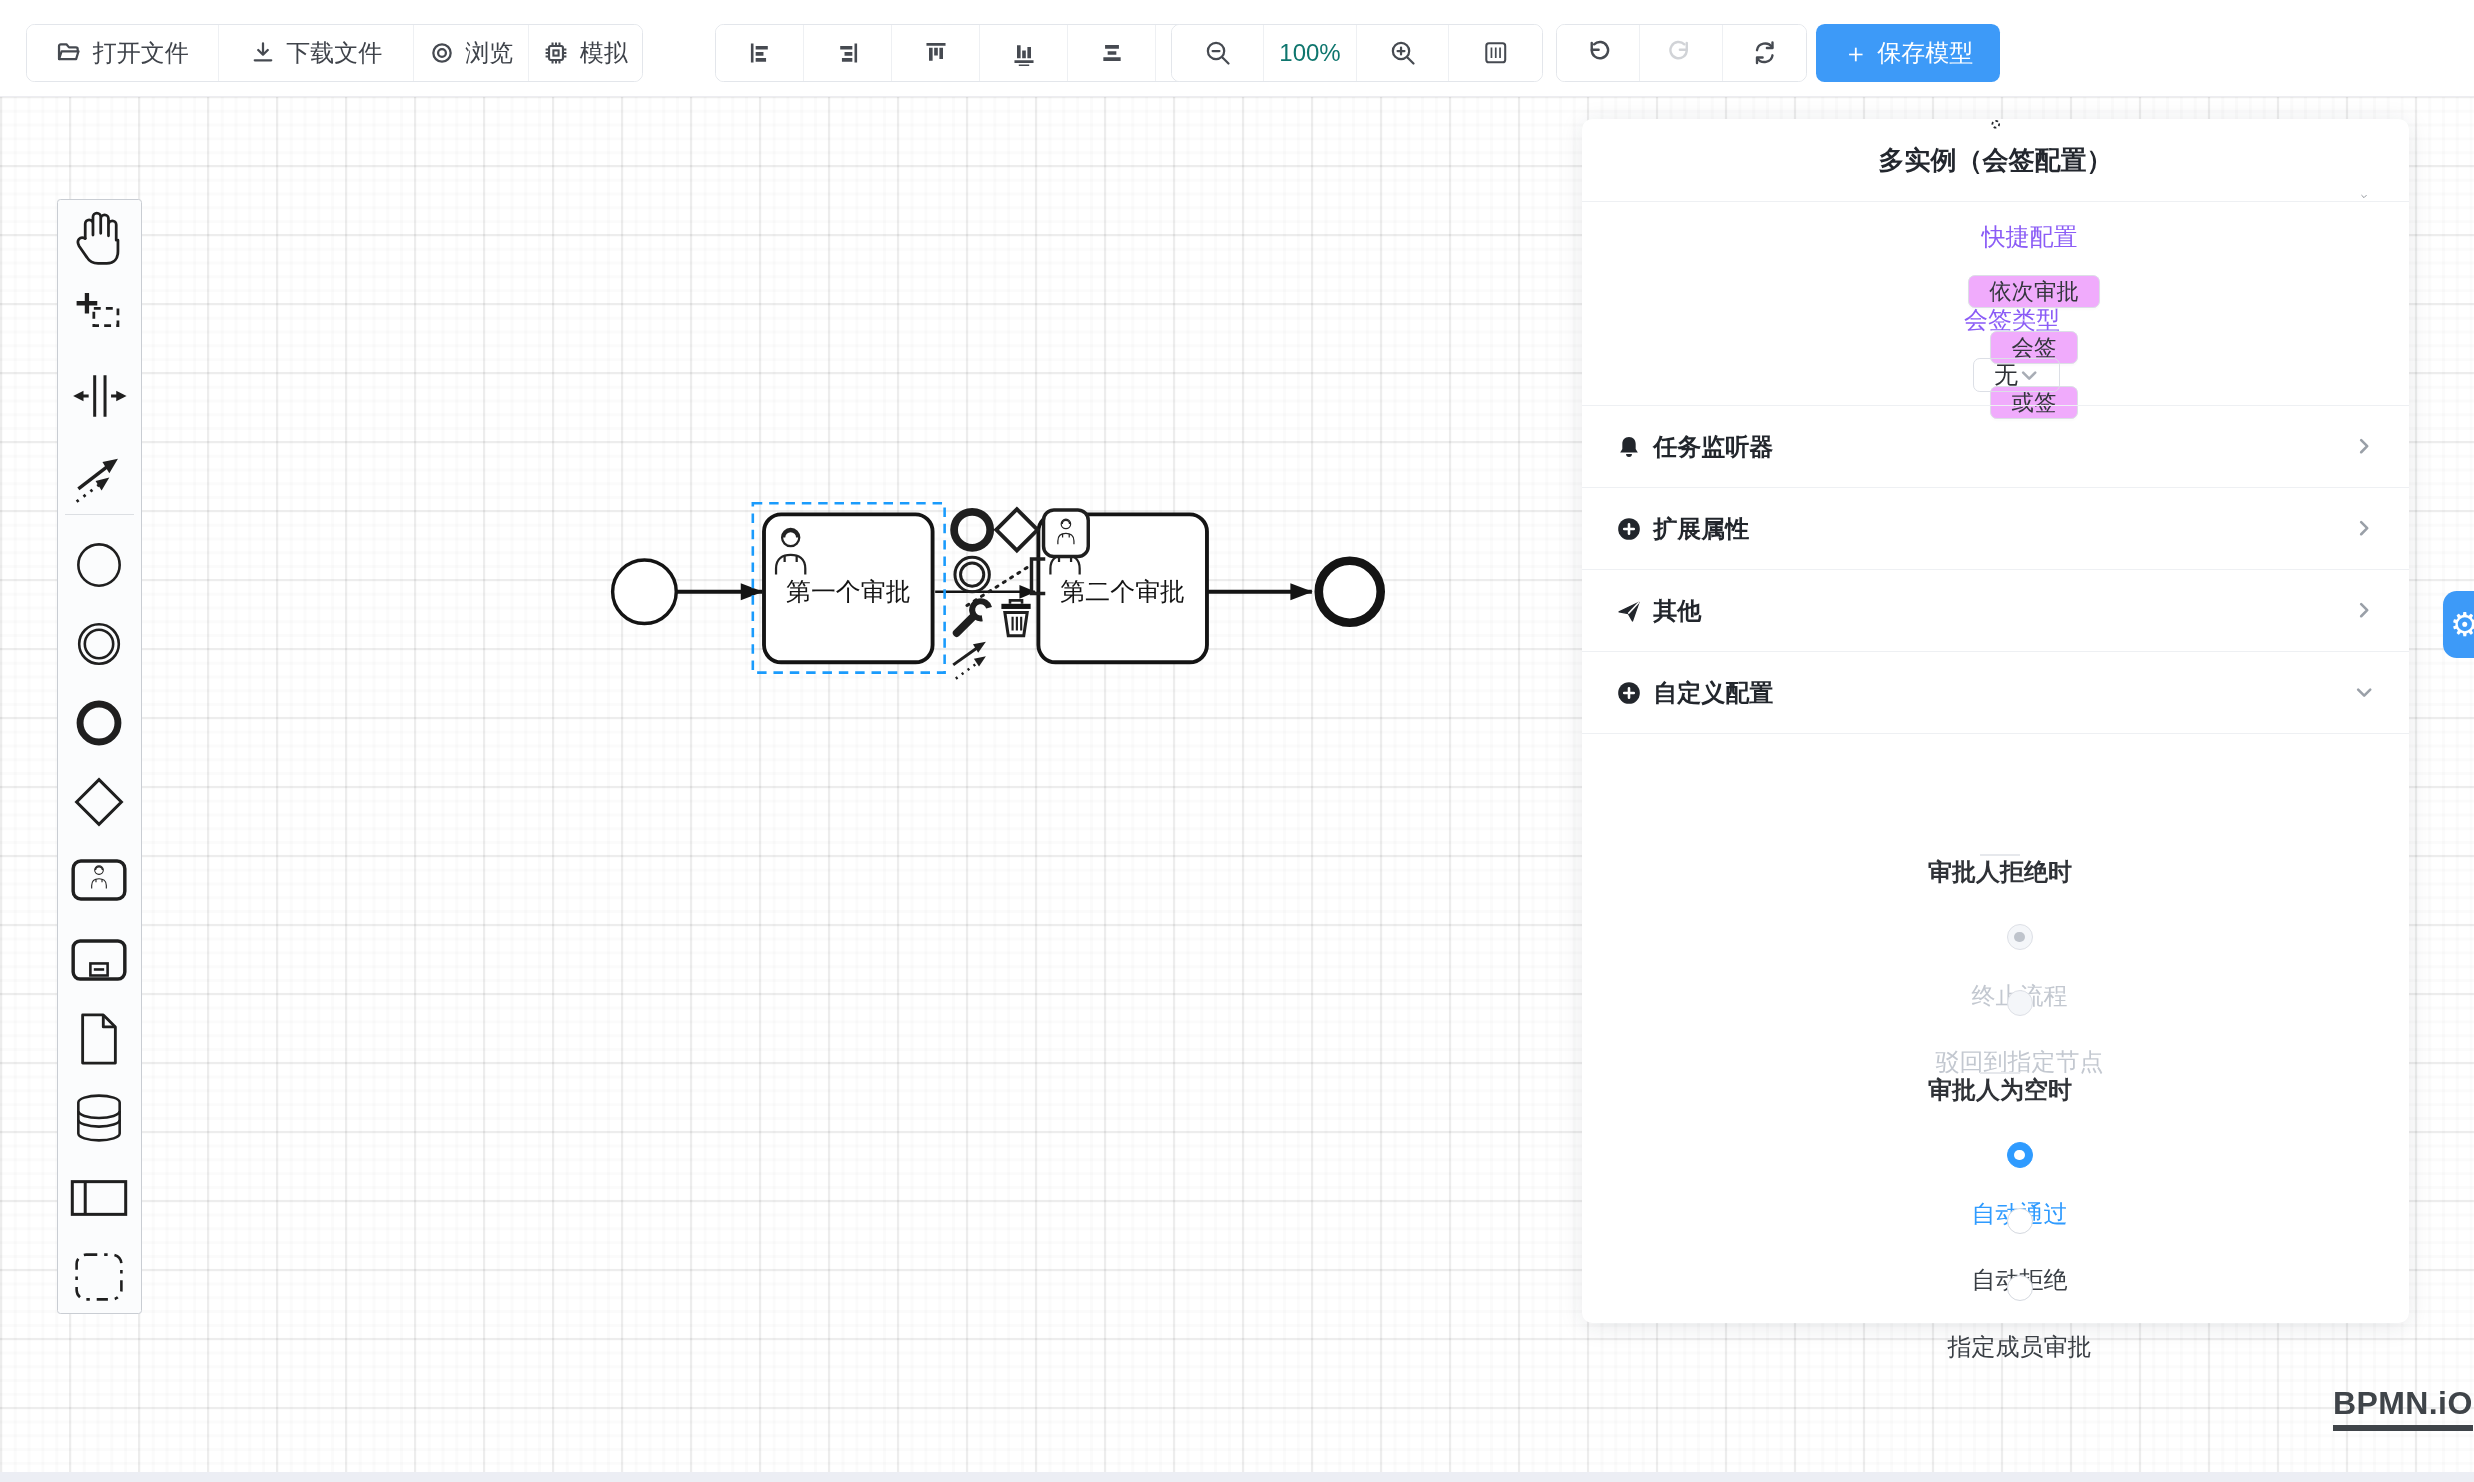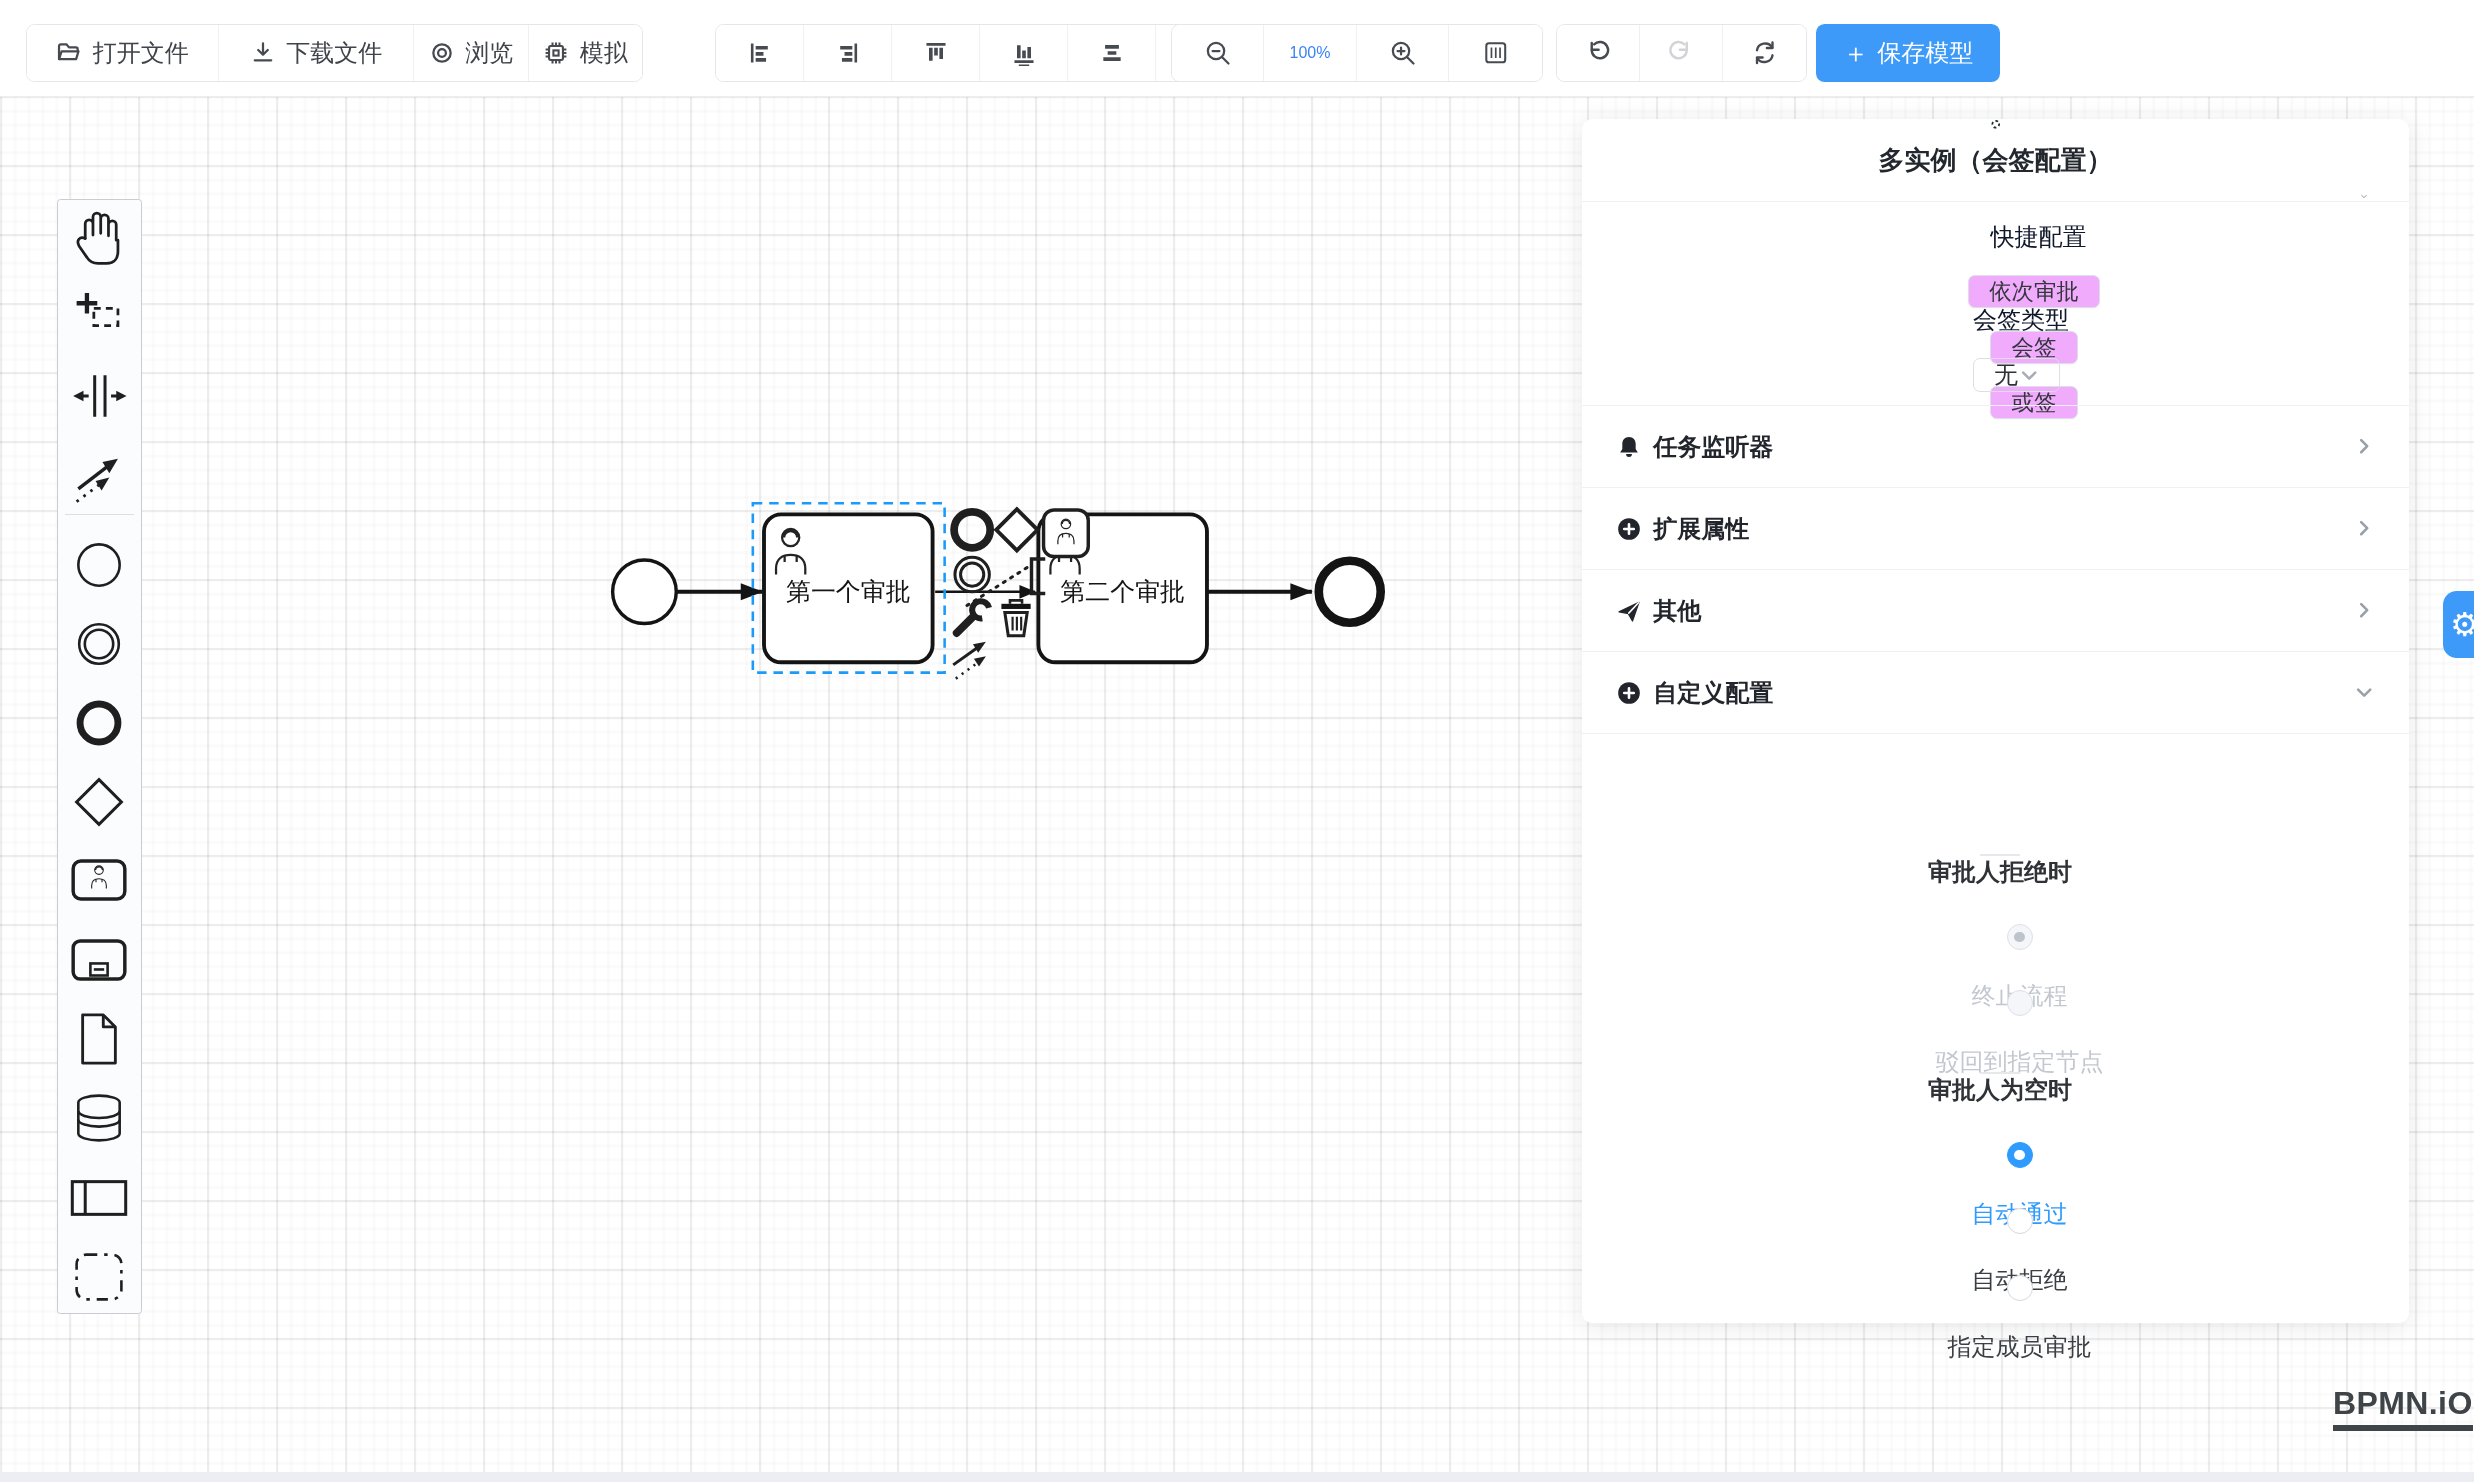--- a/index.html
+++ b/index.html
@@ -21,33 +21,33 @@
   }
   svg.diagram{position:absolute;left:0;top:0;z-index:2;pointer-events:none;}
   
   .toolbar{position:absolute;left:0;top:0;width:100%;height:96px;background:#fff;border-bottom:0.9px solid #ededf1;z-index:6;padding-left:24px;}
   .tb-group{position:absolute;top:24px;height:58px;background:#fff;border:1.7px solid #e3e6eb;border-radius:8.6px;display:flex;align-items:stretch;overflow:hidden;box-sizing:border-box;}
   .tb-btn{display:flex;align-items:center;justify-content:center;gap:10.3px;font-size:24px;color:#3f434a;border-right:1.7px solid #eef0f3;background:#fff;cursor:pointer;box-sizing:border-box;white-space:nowrap;}
   .tb-btn:last-child{border-right:none;}
   .tb-btn svg{flex:0 0 auto;}
   .save-btn{position:absolute;left:1816px;top:24px;width:184px;height:58px;background:#3D9AF8;border-radius:8.6px;display:flex;align-items:center;justify-content:center;gap:8.6px;color:#fff;font-size:24px;cursor:pointer;z-index:6;}
   .save-btn .plus{font-size:26px;line-height:1;}
-  .zoom-label{font-size:16px;color:#3b82f6;}
+  .zoom-label{font-size:24px;color:#0f766e;}
   .dim{opacity:.45;}
   
   .palette{position:absolute;left:57px;top:199px;width:85px;height:1115px;background:#fbfcfd;border:1.7px solid #c9cdd3;border-radius:3.4px;box-sizing:border-box;z-index:3;}
   .pal-item{position:absolute;left:0;width:82px;height:62px;display:flex;align-items:center;justify-content:center;cursor:pointer;}
   .pal-sep{position:absolute;left:6.9px;right:6.9px;top:314px;height:0;border-top:1.7px solid #dcdfe3;}
   
   .panel{position:absolute;left:1582px;top:119px;width:827px;height:1204px;background:#fff;border-radius:10.3px;box-shadow:0 3.4px 24px rgba(30,40,60,.10);z-index:4;box-sizing:border-box;}
   .p-abs{position:absolute;left:0;right:0;display:flex;align-items:center;box-sizing:border-box;flex-direction:column;}
   .p-header{top:0;height:83px;padding:0 33px;gap:13.8px;border-bottom:1.7px solid #eef0f3;font-size:26px;font-weight:700;color:#23272e;}
   .p-header .chev{margin-left:auto;}
   .p-row-quick{top:102px;height:45px;padding-left:77px;gap:22.4px;}
-  .p-label{width:105px;text-align:right;font-size:24px;color:#0f172a;flex:0 0 auto;}
+  .p-label{width:105px;font-size:24px;color:#8b5cf6;flex:0 0 auto;}
   .chip{height:45px;padding:0 20.6px;display:flex;align-items:center;border:1.7px solid #dcdfe6;border-radius:6.9px;background:#f0abfc;font-size:22.4px;color:#33363c;cursor:pointer;box-sizing:border-box;box-shadow:0 1.7px 1.7px rgba(0,0,0,.02);}
   .p-row-type{top:185px;height:53px;padding-left:77px;gap:22.4px;padding-right:35px;}
   .select{flex:1;height:53px;border:1.7px solid #dcdfe6;border-radius:6.9px;display:flex;align-items:center;padding:0 19px 0 20.6px;font-size:24px;color:#2f3237;cursor:pointer;box-sizing:border-box;justify-content:space-between;}
   .sections{position:absolute;top:286px;left:0;right:0;border-top:1.7px solid #eef0f3;}
   .sec-row{height:82px;border-bottom:1.7px solid #eef0f3;display:flex;align-items:center;padding:0 34px;gap:11.2px;cursor:pointer;box-sizing:border-box;}
   .sec-row .lbl{font-size:24px;font-weight:600;color:#22262c;}
   .sec-row .chev{margin-left:auto;}
   .p-divider{display:flex;align-items:center;padding:0 36px 0 45px;}
   .p-divider .line{height:1.7px;background:#e6e8ec;}
   .p-divider .line.s{width:40px;flex:0 0 auto;}

